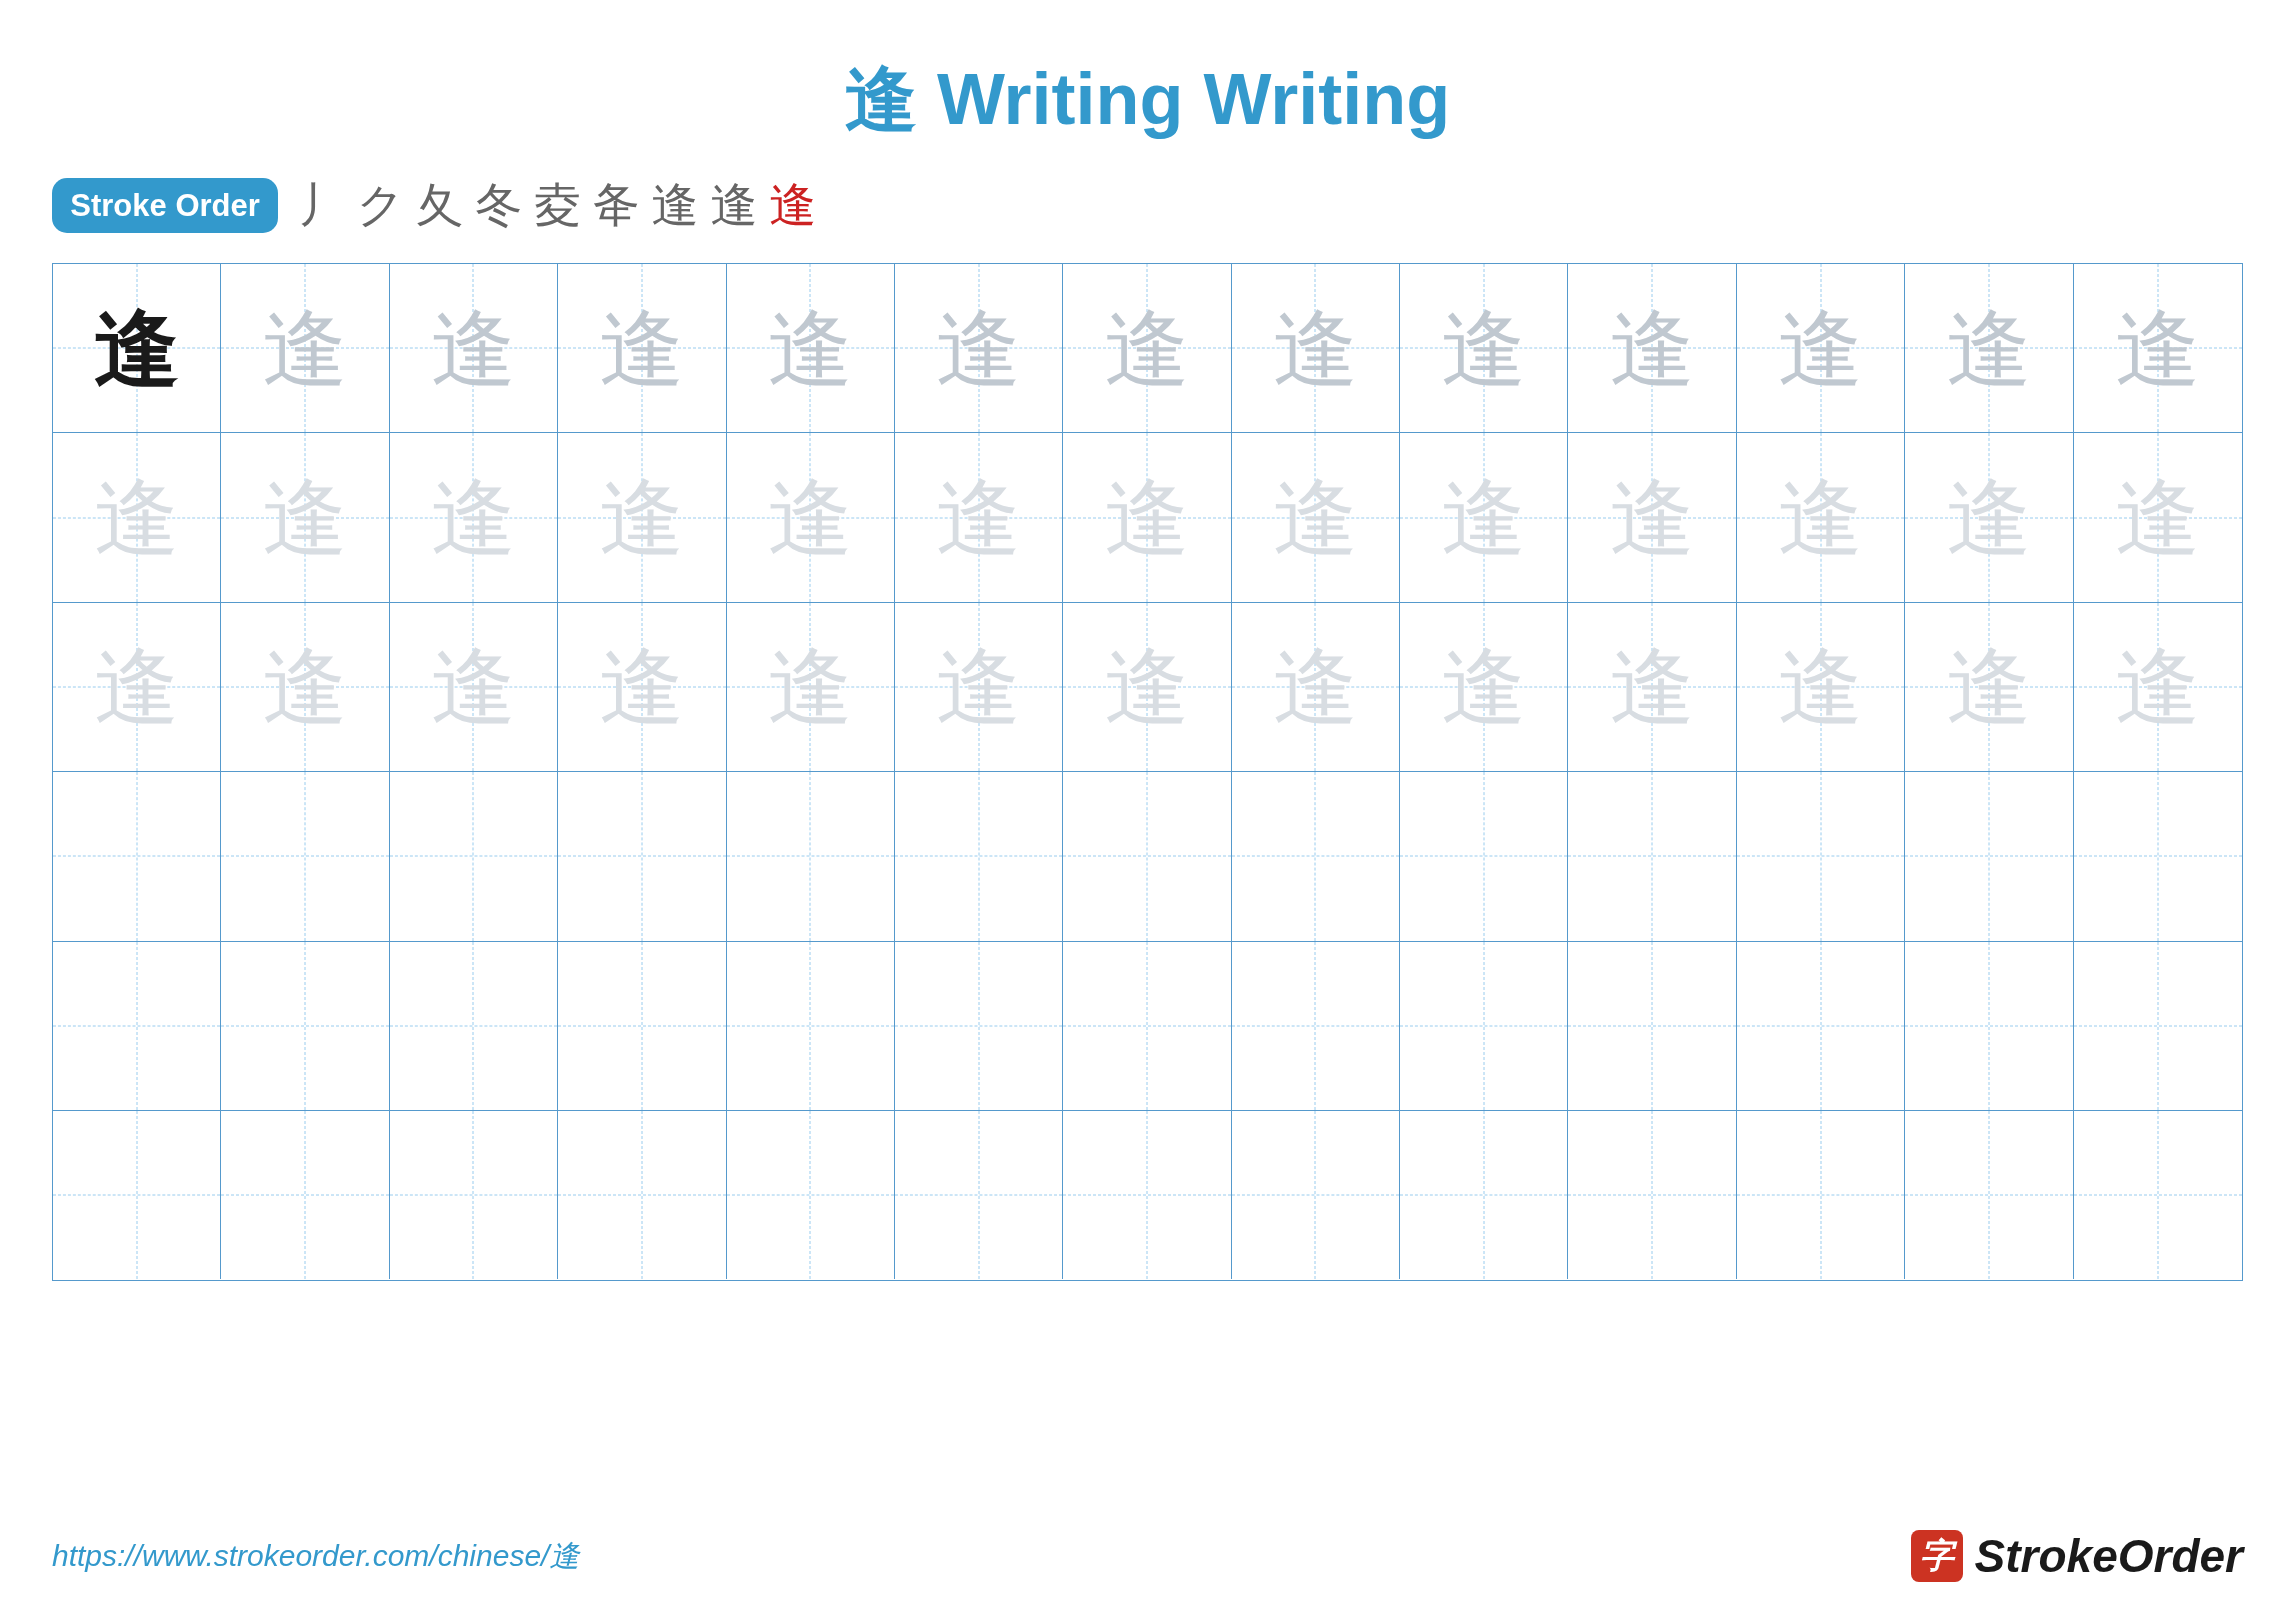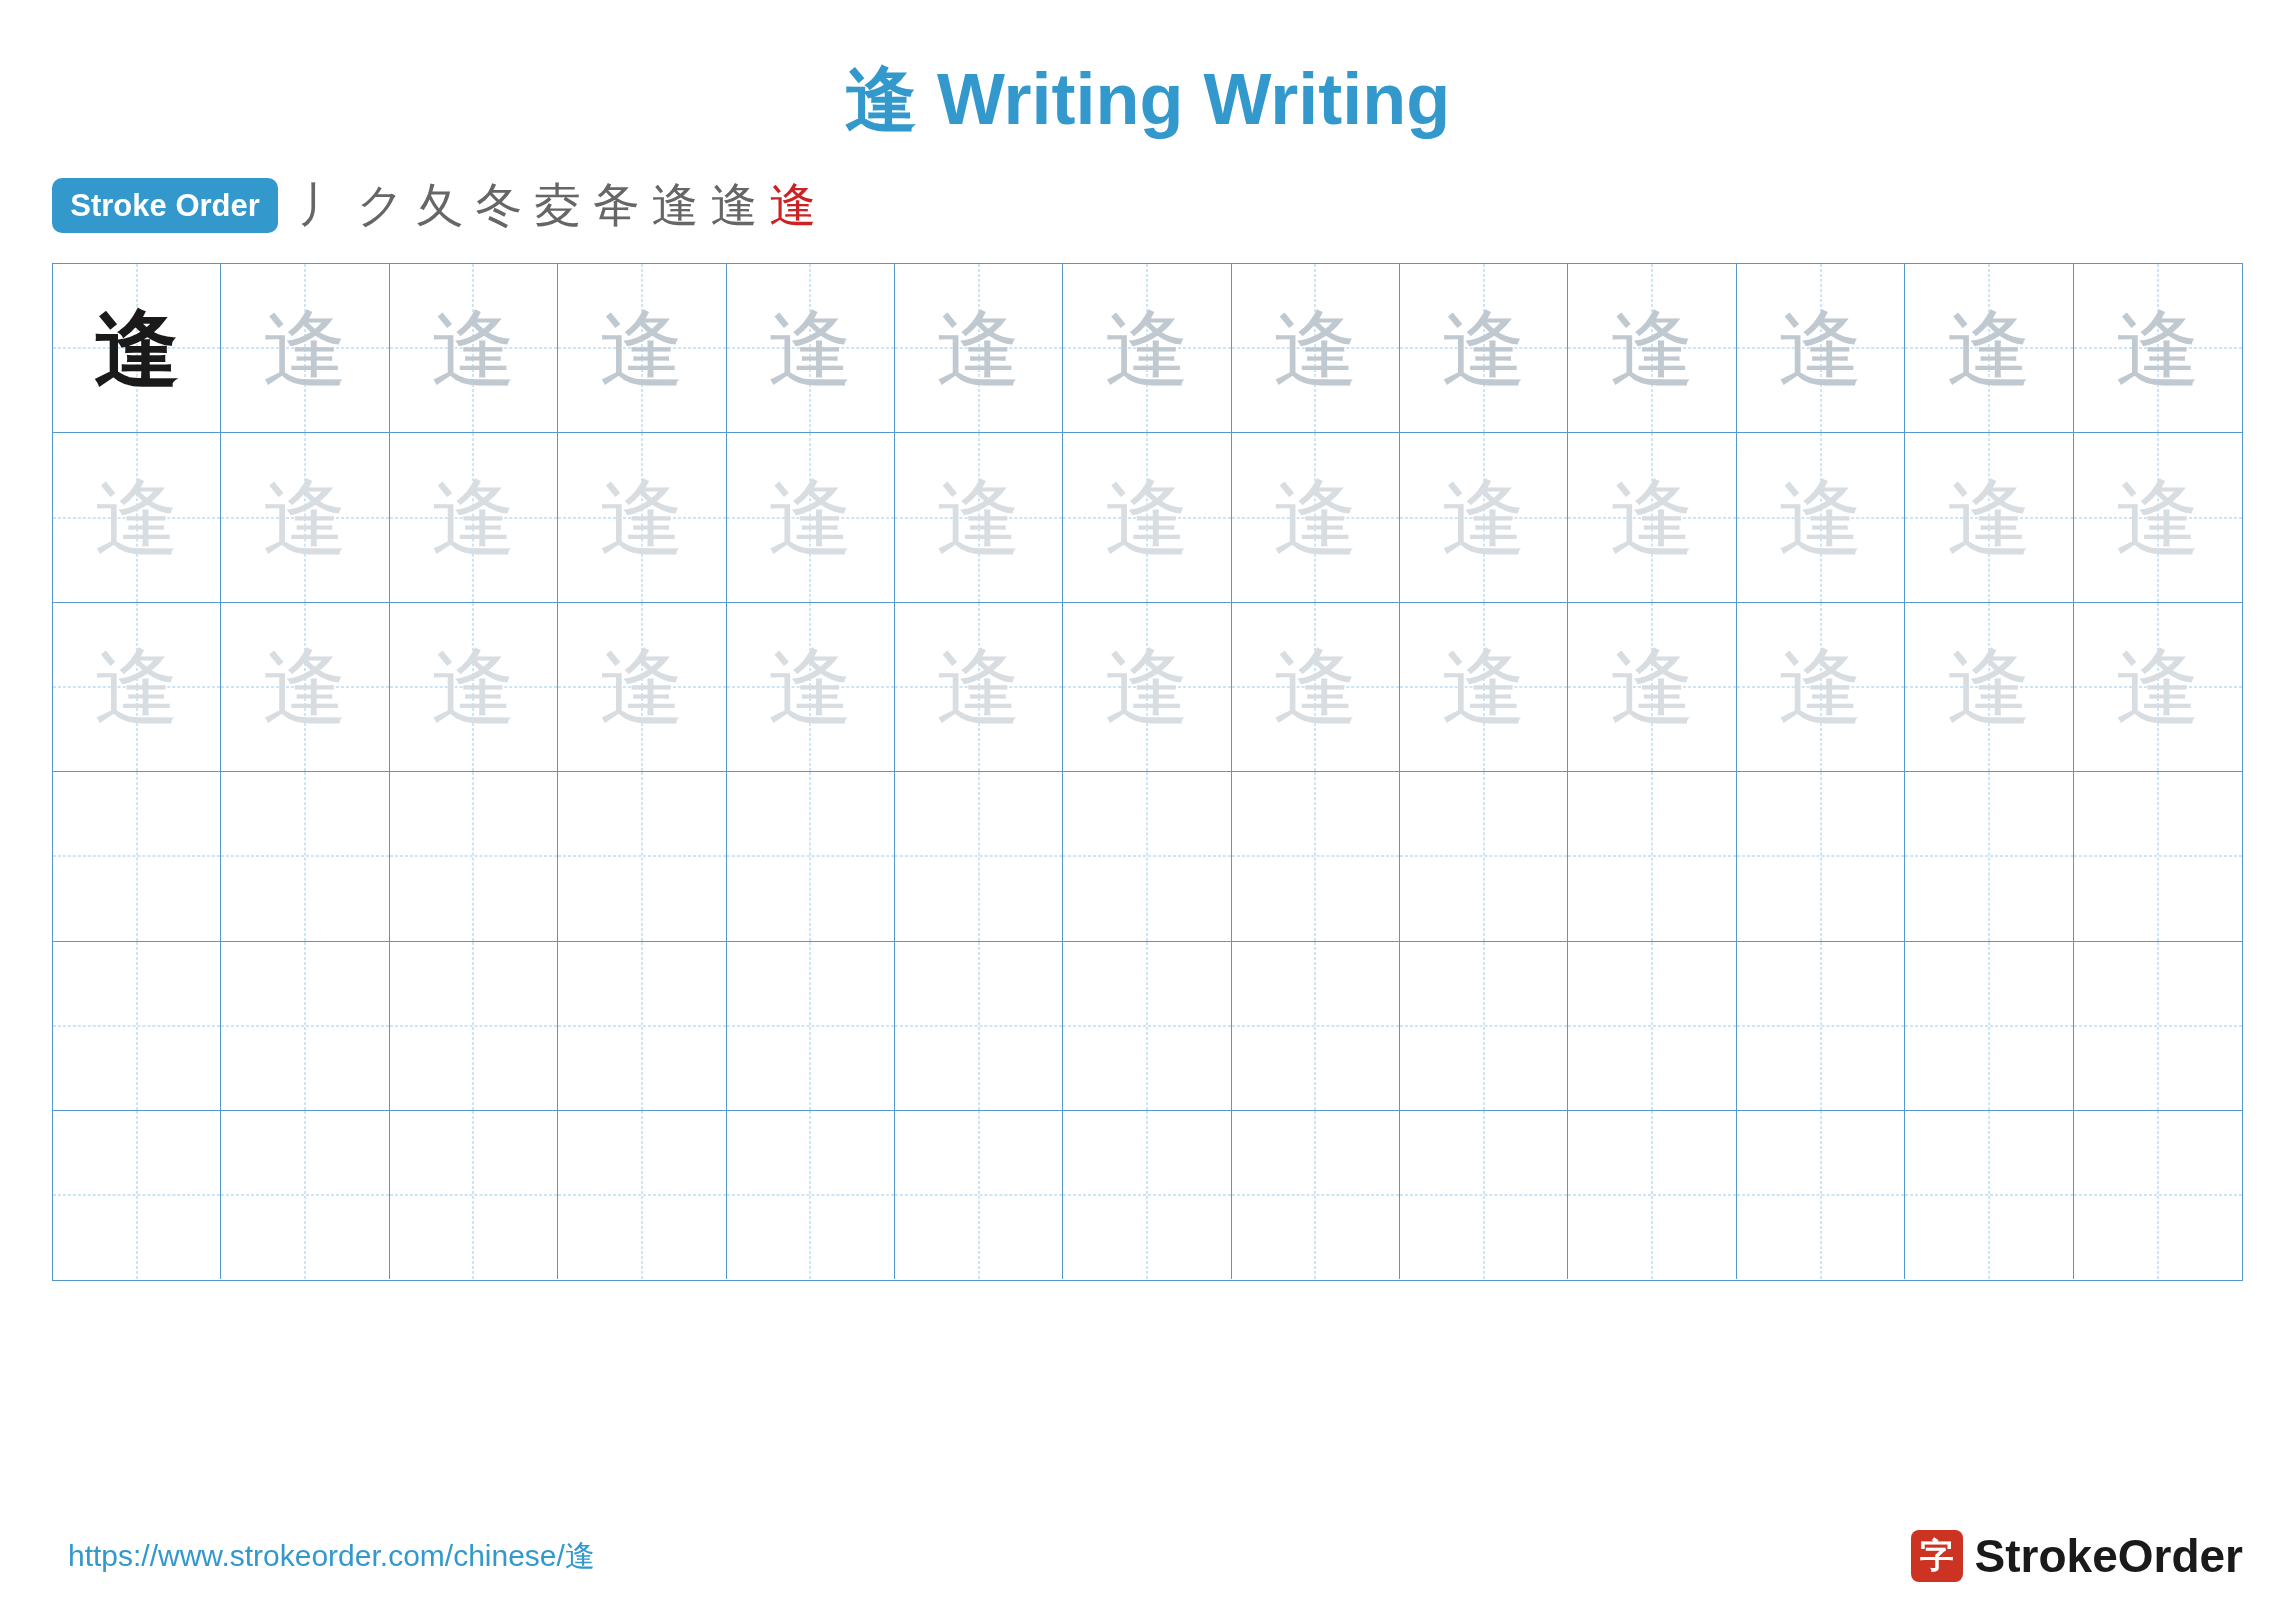--- a/index.html
+++ b/index.html
@@ -34,21 +34,21 @@
       padding: 0 52px;
       margin-bottom: 26px;
       gap: 19.6px;
     }
     .stroke-order-badge {
       background: #3399cc;
       color: white;
       font-size: 31px;
       font-weight: bold;
       padding: 9.2px 18.3px;
-      border-radius: 10px;
+      border-radius: 15px;
       white-space: nowrap;
     }
     .stroke-sequence {
       display: flex;
       align-items: center;
       gap: 11.8px;
     }
     .stroke-char {
       font-size: 47px;
       color: #333;
@@ -127,25 +127,26 @@
     .cell-char.medium-gray {
       color: #c0c8d0;
     }
     .cell-char.light-gray {
       color: #d8dde2;
     }
 
     .footer {
       position: absolute;
       bottom: 39px;
-      left: 68px;
+      left: 52px;
       right: 52px;
       display: flex;
       align-items: center;
       justify-content: space-between;
+      font-style: italic;
     }
     .footer-url {
       color: #3399cc;
       font-size: 30px;
       text-decoration: none;
     }
     .footer-logo {
       display: flex;
       align-items: center;
       gap: 11.8px;

